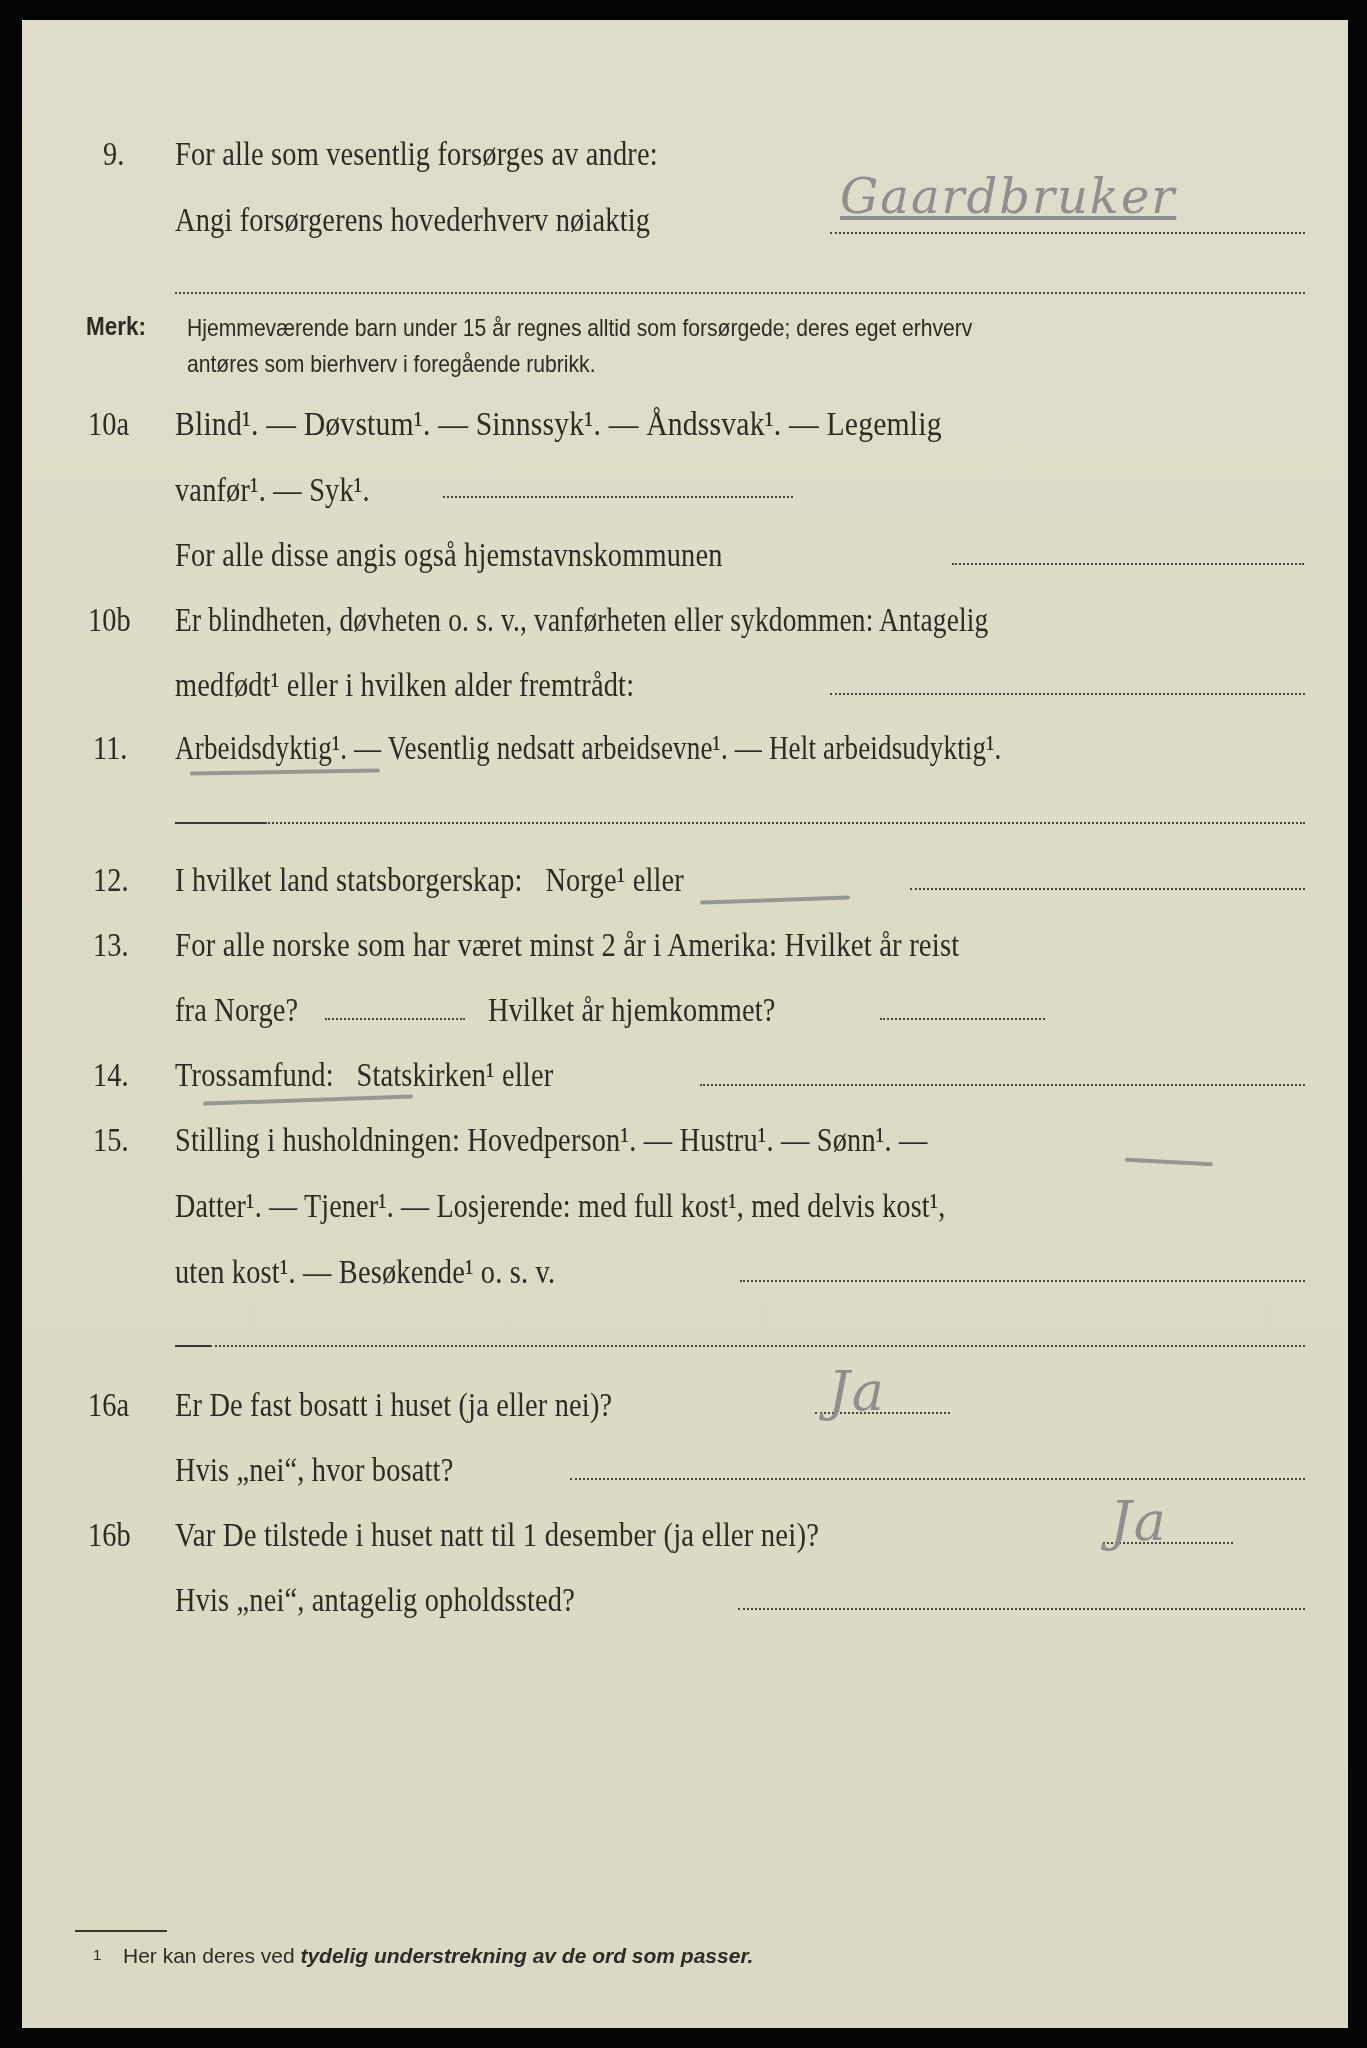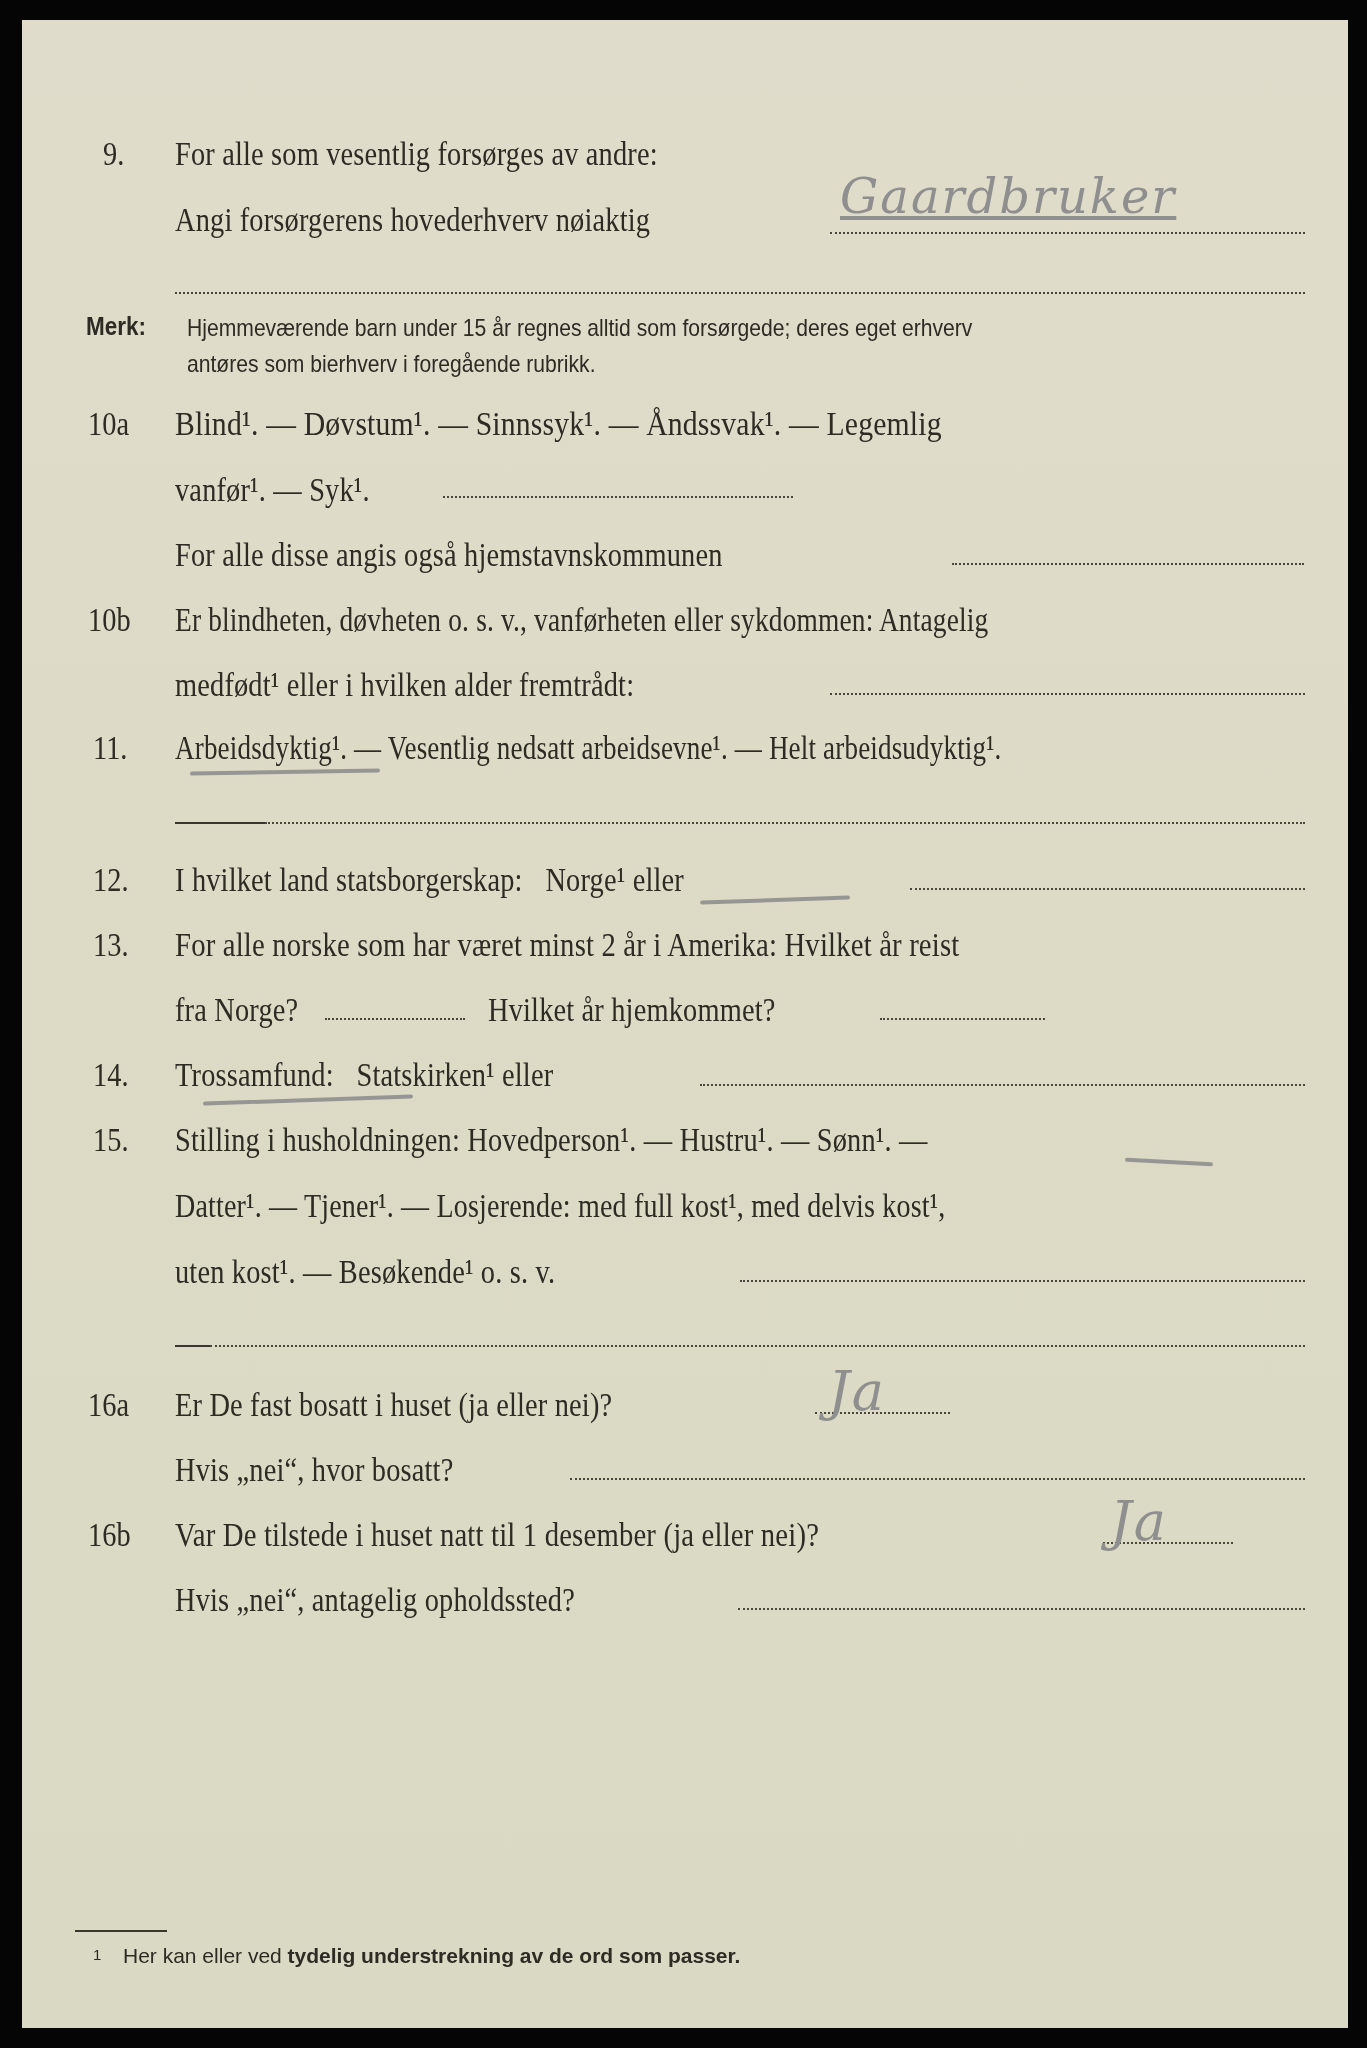--- a/index.html
+++ b/index.html
@@ -21,21 +21,21 @@
   }
   .solid { position: absolute; height: 0; border-bottom: 2px solid #3a362f; }
   .merk-label { position: absolute; font-family: "Liberation Sans", "DejaVu Sans", sans-serif; font-weight: bold; font-size: 25px; color: #2e2a24; transform: scaleX(0.9); transform-origin: left center; }
   .merk-text { position: absolute; font-family: "Liberation Sans", "DejaVu Sans", sans-serif; font-size: 24px; color: #2e2a24; white-space: nowrap; transform: scaleX(0.88); transform-origin: left center; }
   .hand {
     position: absolute; font-family: "DejaVu Serif", serif; font-style: italic; color: #8f8f8f;
     font-size: 48px; white-space: nowrap; letter-spacing: 2px;
   }
   .pencil { position: absolute; height: 4px; background: #8a8a8c; border-radius: 3px; opacity: 0.85; }
   .foot { position: absolute; font-family: "Liberation Sans", "DejaVu Sans", sans-serif; font-size: 21px; color: #2e2a24; white-space: nowrap; }
-  .foot b { font-weight: bold; }
+  .foot b { font-weight: bold; font-style: italic; }
 </style>
 </head>
 <body>
 
 <div class="paper"></div>
 
 <div class="num" style="left:103px;top:134px;">9.</div>
 <div class="line" style="left:175px;top:134px;">For alle som vesentlig forsørges av andre:</div>
 <div class="line" style="left:175px;top:200px;">Angi forsørgerens hovederhverv nøiaktig</div>
 <div class="dots" style="left:830px;top:232px;width:475px;"></div>
@@ -108,15 +108,15 @@
 <div class="num" style="left:88px;top:1515px;">16b</div>
 <div class="line" style="left:175px;top:1515px;transform:scaleX(0.87);">Var De tilstede i huset natt til 1 desember (ja eller nei)?</div>
 <div class="dots" style="left:1103px;top:1542px;width:130px;"></div>
 <div class="hand" style="left:1110px;top:1490px;font-size:54px;">Ja</div>
 <div class="line" style="left:175px;top:1580px;">Hvis „nei“, antagelig opholdssted?</div>
 <div class="dots" style="left:738px;top:1608px;width:567px;"></div>
 
 <div class="solid" style="left:75px;top:1930px;width:92px;"></div>
 <div class="foot" style="left:93px;top:1946px;font-size:15px;">1</div>
 <div class="foot" style="left:123px;top:1944px;">
-  <span>Her kan eller ved</span>
+  <span>Her kan deres ved</span>
   <b>tydelig understrekning av de ord som passer.</b>
 </div>
 
 </body></html>

